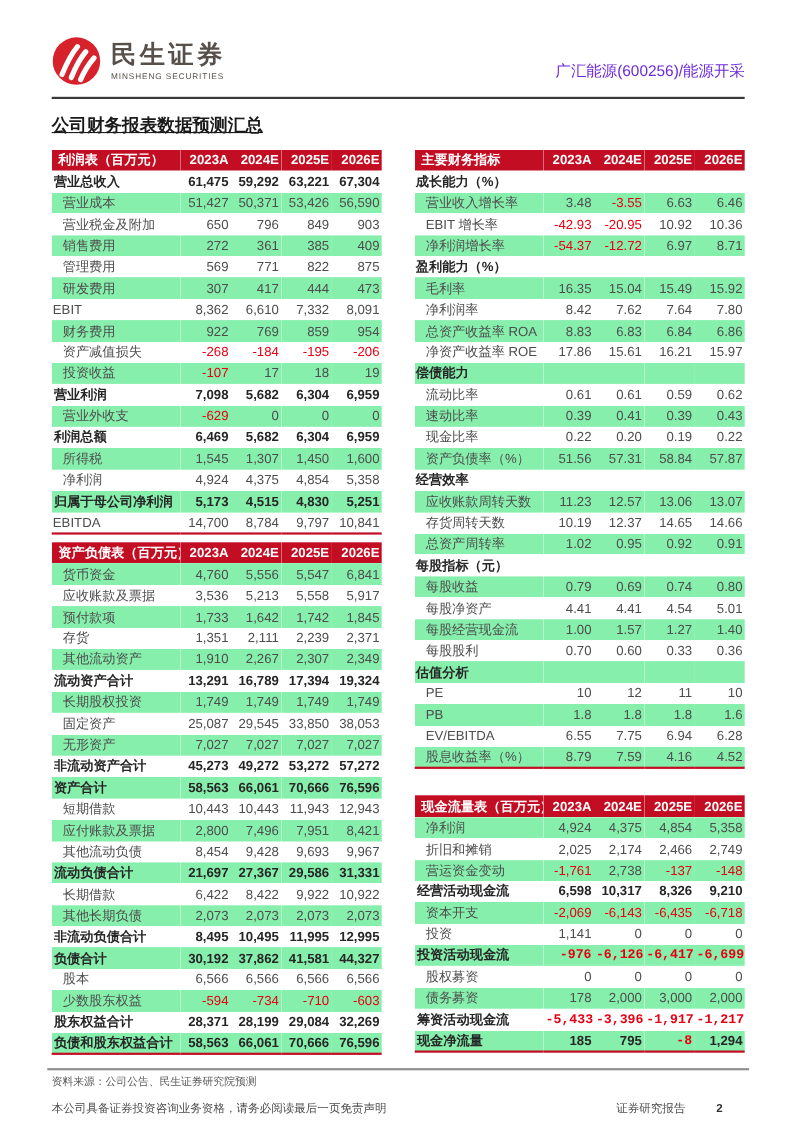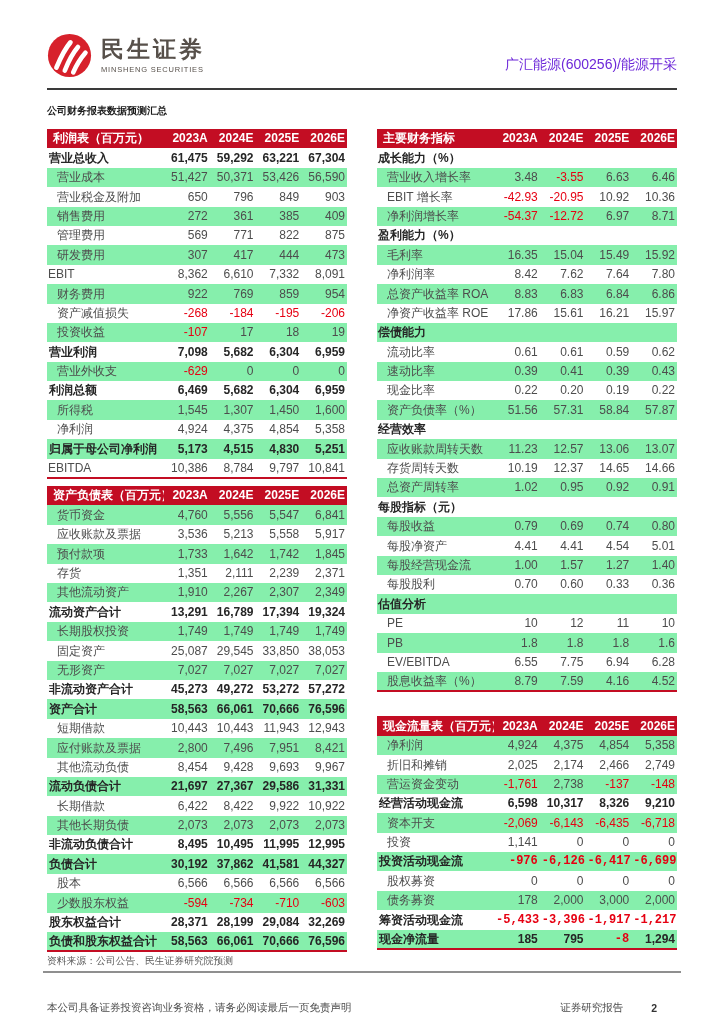--- a/index.html
+++ b/index.html
@@ -15,21 +15,21 @@
   
   .header { padding-top: 33px; display:flex; justify-content:space-between; align-items:flex-end;gap:35px; }
   .logo-block { display:flex; align-items:center; gap:9px; }
   .logo-texts { display:flex; flex-direction:column; }
   .logo-cn { font-size:23px; font-weight:bold; color:#57504a; letter-spacing:3px; line-height:1.1; }
   .logo-en { font-size:7.5px; color:#57504a; letter-spacing:0.8px; margin-top:2px; }
   .stock-label { font-size:14px; color:#6d28d9; padding-bottom:4px; }
   .header-rule { margin-top:10px; border-top:2px solid #3a3a3a; }
 
   
-  .page-title { margin:14px 0 11px 0; font-size:10px; font-weight:bold; color:#1a1a1a; }
+  .page-title { margin:14px 0 11px 0; font-size:16px; font-weight:bold; color:#1a1a1a;text-decoration:underline; }
 
   
   .columns { display:flex; gap:30px; align-items:flex-start; }
   .col { width:300px; }
   .tbl-gap-sm { height:7px; }
   .tbl-gap-lg { height:24px; }
 
   table.fin-table { width:100%; border-collapse:collapse; table-layout:fixed;
                     font-size:12px; border-bottom:2px solid #c30d23; }
   .fin-table th, .fin-table td { height:19.4px; padding:0 2px; vertical-align:middle; line-height:1.05;
@@ -40,21 +40,21 @@
   tr.head-row .lbl { padding-left:6px; }
   tr.gray { background:#86efac; }
   tr.item .lbl { padding-left:10px; }
   tr.plain .lbl { padding-left:1px; }
   tr.total { font-weight:bold; }
   tr.total td { color:#262626; }
   tr.section .lbl { font-weight:bold; color:#262626; padding-left:1px; }
   td.neg { color:#e60012; }
   tr.total td.neg { color:#e60012;font-family:Liberation Mono, monospace; }
 
-  .source-note { margin-top:3px; font-size:9.8px; color:#595959; }
+  .source-note { margin-top:18px; font-size:9.8px; color:#595959; }
 
   
   .footer-rule { position:absolute; left:43px; right:43px; top:971px; border-top:2px solid #8f8f8f; }
   .footer { position:absolute; left:47px; right:47px; top:981px;
             display:flex; justify-content:space-between; align-items:flex-start;
             font-size:10.5px; color:#4d4d4d;margin-top:20px; }
   .footer-right { display:flex; align-items:center; gap:28px; padding-right:20px; }
   .footer-page { font-weight:bold; color:#333333; }
 </style>
 </head>
@@ -209,21 +209,21 @@
               </tr>
               <tr class="gray total">
                 <td class="lbl">归属于母公司净利润</td>
                 <td class="num">5,173</td>
                 <td class="num">4,515</td>
                 <td class="num">4,830</td>
                 <td class="num">5,251</td>
               </tr>
               <tr class="plain">
                 <td class="lbl">EBITDA</td>
-                <td class="num">10,386</td>
+                <td class="num">14,700</td>
                 <td class="num">8,784</td>
                 <td class="num">9,797</td>
                 <td class="num">10,841</td>
               </tr>
             </tbody>
           </table>
         </div>
       <div class="tbl-gap-sm"></div>
       <div id="tbl-balance">
           <table class="fin-table">

